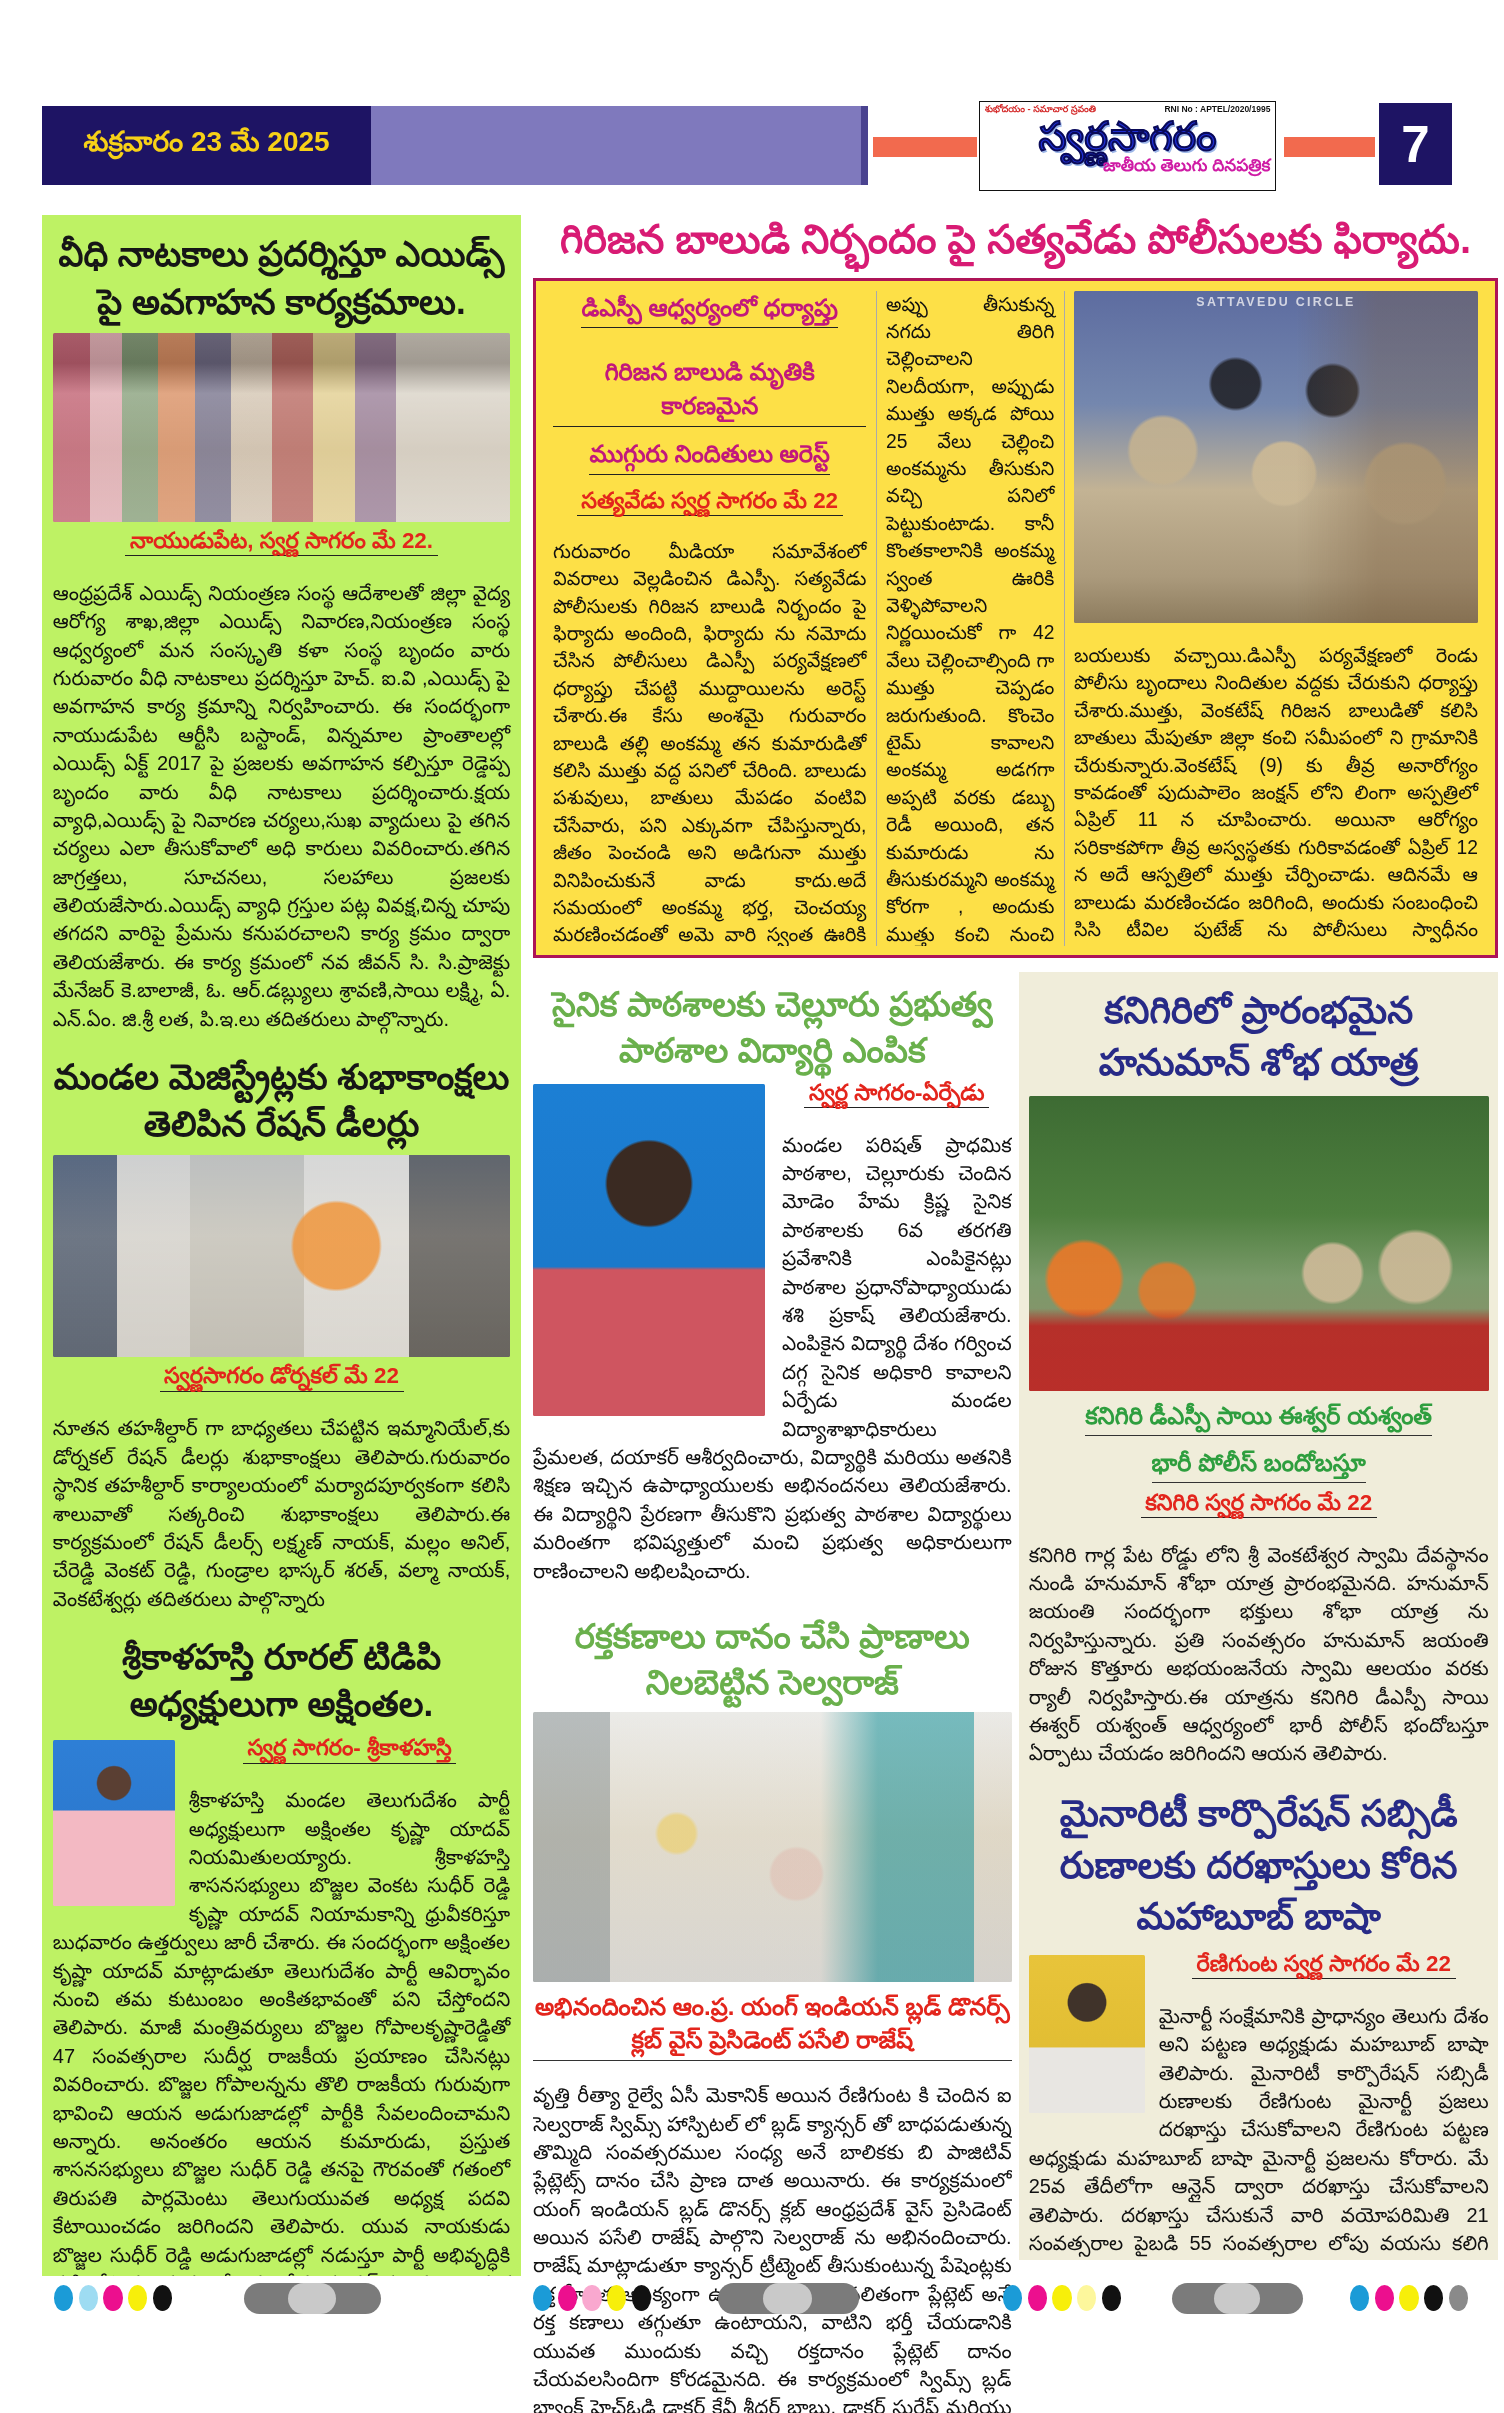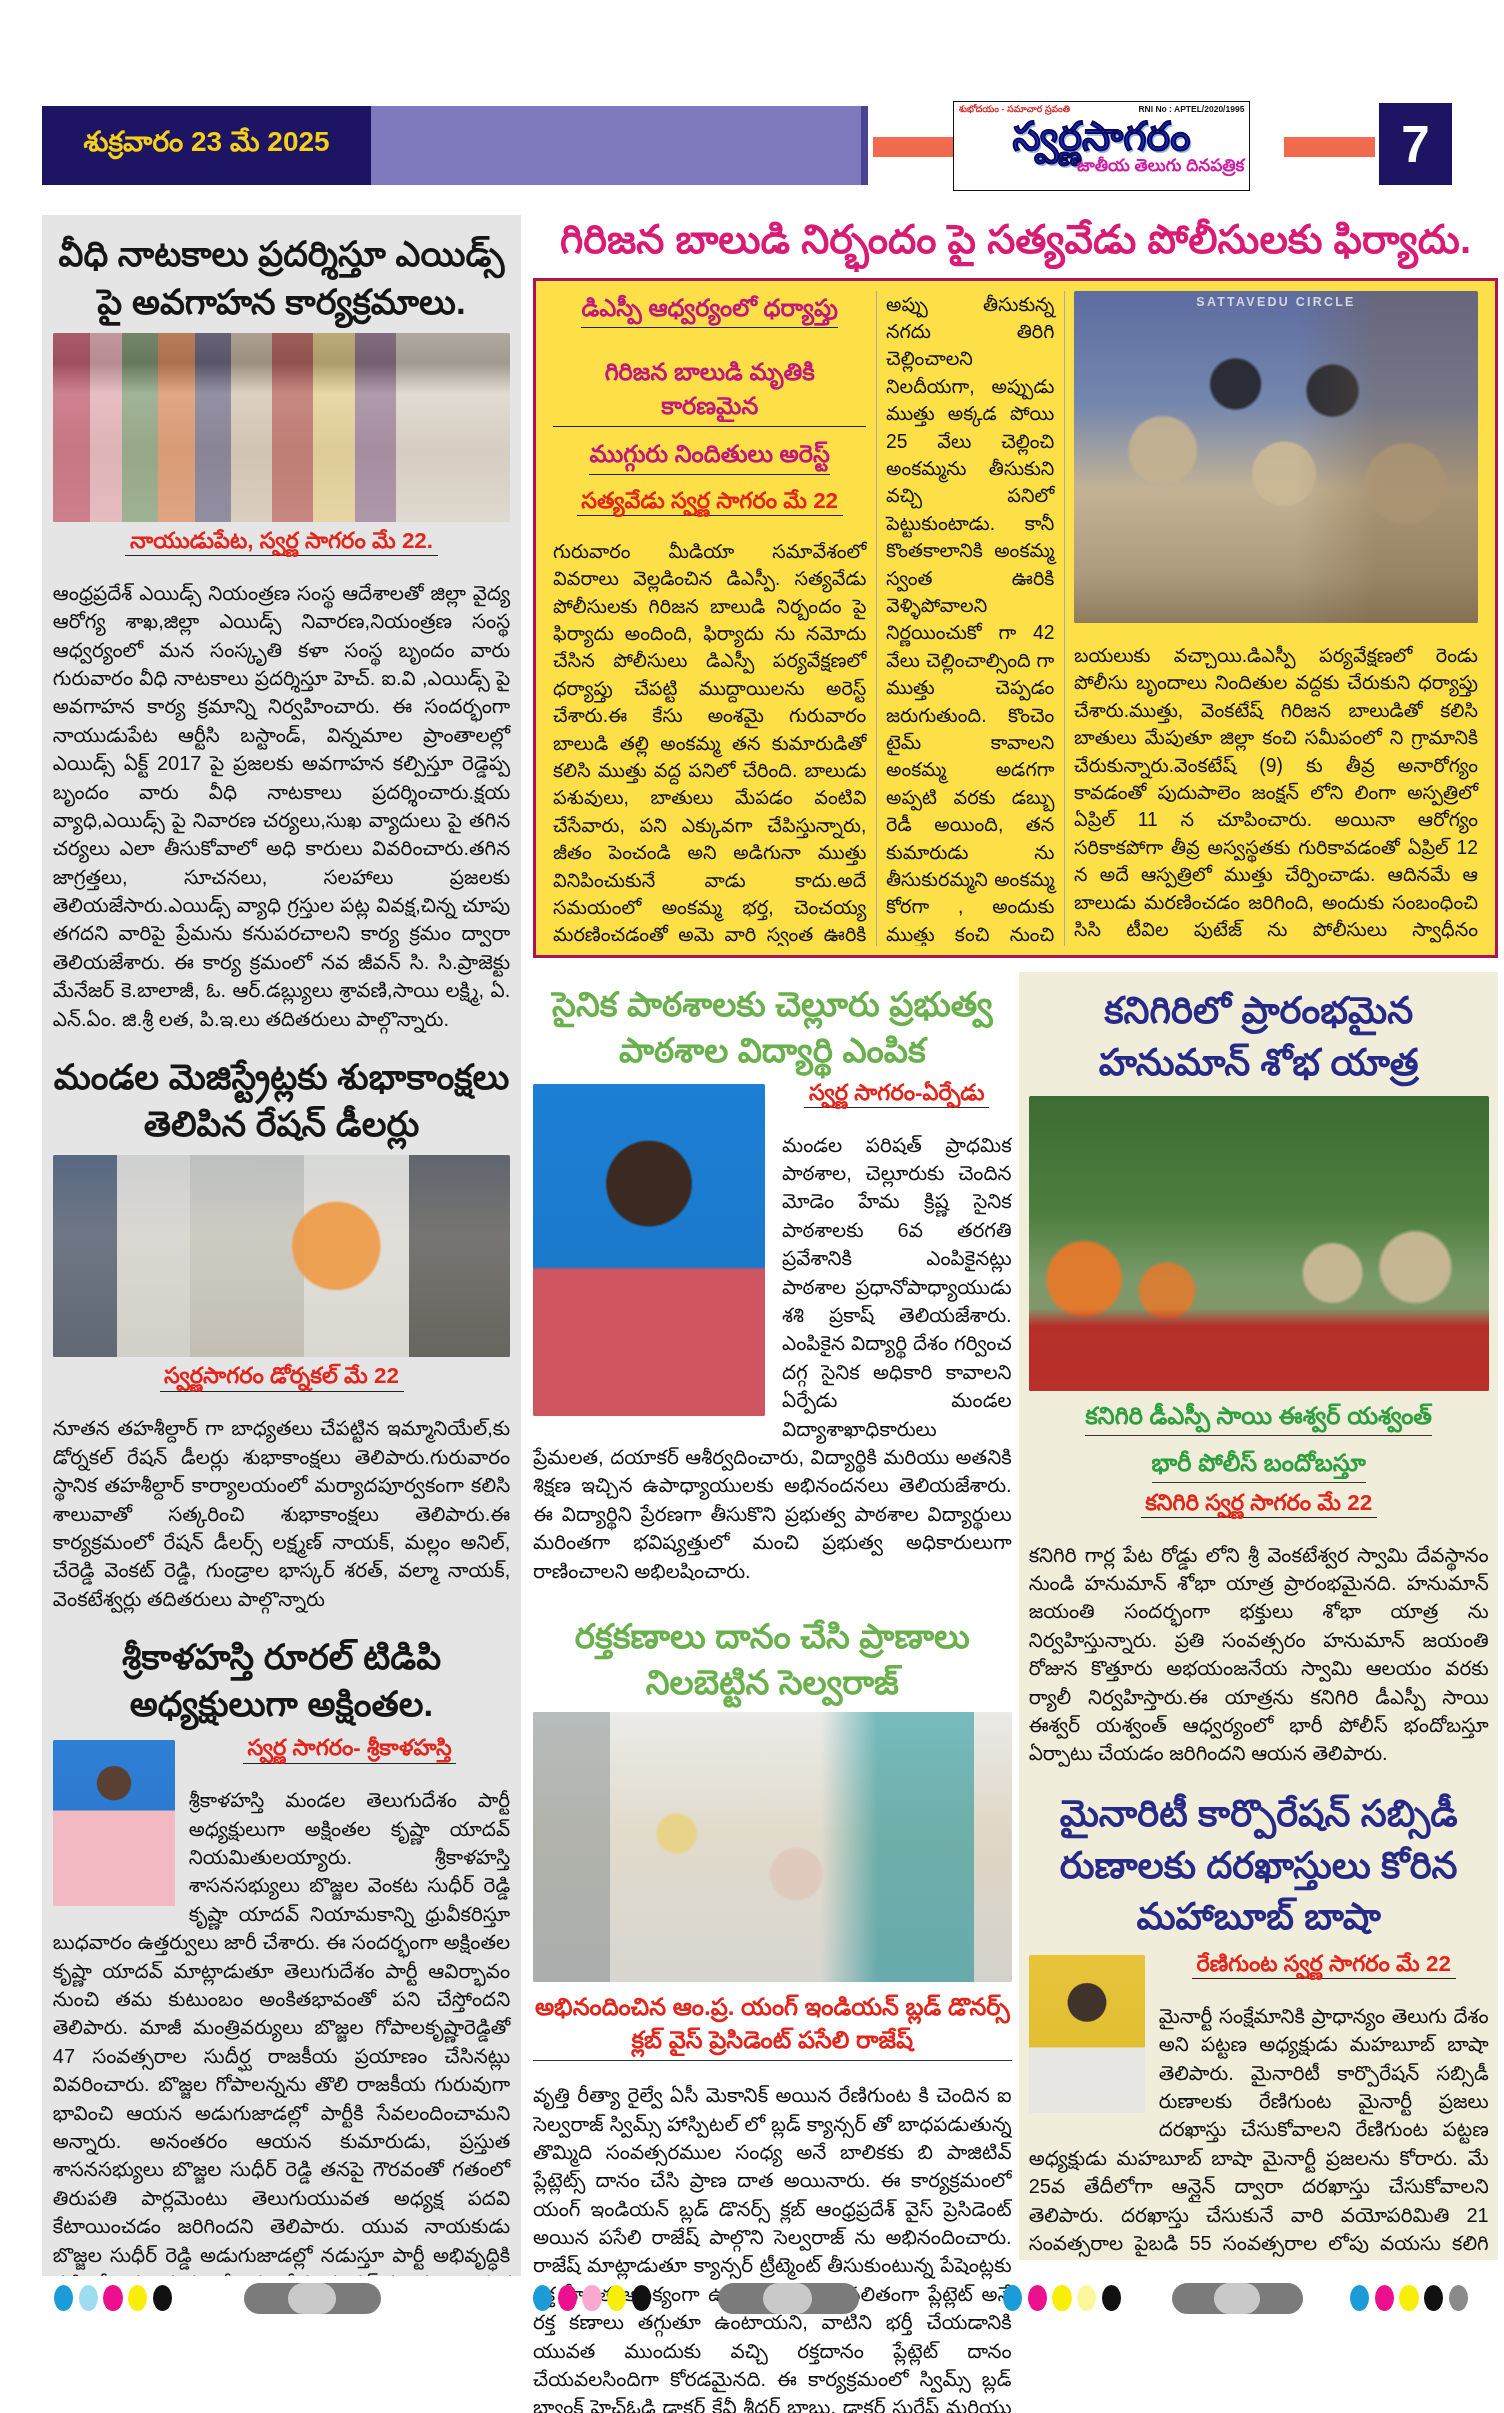--- a/index.html
+++ b/index.html
@@ -8,34 +8,34 @@
 
   
   .date-bar{position:absolute;left:42px;top:106px;width:329px;height:79px;background:#1e1464;
             display:flex;align-items:center;justify-content:center;}
   .date-text{color:#f7d117;font-size:28px;font-weight:bold;}
   .purple-panel{position:absolute;left:371px;top:106px;width:490px;height:79px;background:#7f79bd;
                 border-right:7.7px solid #4a4390;}
   .dash{position:absolute;top:137px;height:20px;background:#f26a4e;}
   .dash1{left:873px;width:104px;}
   .dash2{left:1284px;width:91px;}
-  .masthead{position:absolute;left:953px;top:101px;width:297px;height:90px;background:#ffffff;
+  .masthead{position:absolute;left:979px;top:101px;width:297px;height:90px;background:#ffffff;
             border:1.5px solid #111;box-sizing:border-box;padding:1.5px 4.6px;overflow:hidden;}
   .mast-top{display:flex;justify-content:space-between;align-items:flex-start;}
   .mast-tagline-top{color:#d42a2a;font-size:9.3px;font-weight:bold;white-space:nowrap;overflow:hidden;}
   .mast-rni{color:#111;font-size:8.5px;font-weight:bold;white-space:nowrap;}
   .mast-title{color:#1f2fd4;font-size:40px;font-weight:bold;text-align:center;line-height:1.0;
               -webkit-text-stroke:0.8px #0a0a57;text-shadow:1.5px 1.5px 0 #9db7e8;}
   .mast-tagline-bottom{color:#cf1ba5;font-size:17px;font-weight:bold;text-align:right;}
   .pageno-box{position:absolute;left:1379px;top:103px;width:73px;height:82px;background:#1e1464;
               display:flex;align-items:center;justify-content:center;}
   .pageno{color:#ffffff;font-size:51px;font-weight:bold;}
 
   
-  .col-left{position:absolute;left:42px;top:215px;width:479px;height:2061px;background:#e5e5e5;
+  .col-left{position:absolute;left:42px;top:215px;width:479px;height:2061px;background:#bef264;
             box-sizing:border-box;padding:4.6px 10.8px;overflow:hidden;}
   .main-right{position:absolute;left:533px;top:215px;width:965px;}
 
   
   .h-black{color:#161616;font-size:35px;font-weight:bold;text-align:center;line-height:1.35;margin:10.8px 0 7.7px;}
   .h-magenta{color:#d81b74;font-size:40px;font-weight:bold;text-align:center;line-height:1.2;margin:0 0 15.4px;}
   .h-green{color:#6ab04c;font-size:34px;font-weight:bold;text-align:center;line-height:1.35;margin:9.3px 0 6.2px;}
   .h-navy{color:#272a87;font-size:37px;font-weight:bold;text-align:center;line-height:1.4;margin:9.3px 0 7.7px;}
   .dateline{color:#e3251c;font-size:22.4px;font-weight:bold;text-align:center;margin:6.2px 0;}
   .dateline span{border-bottom:1.5px solid #222;padding:0 4.6px 2.3px;}

